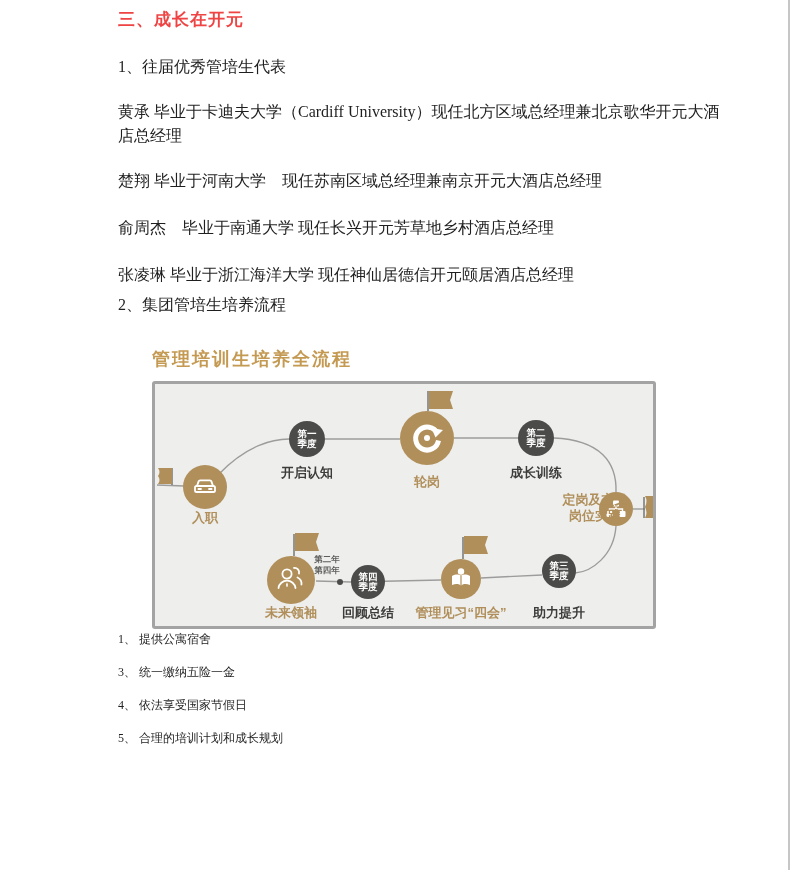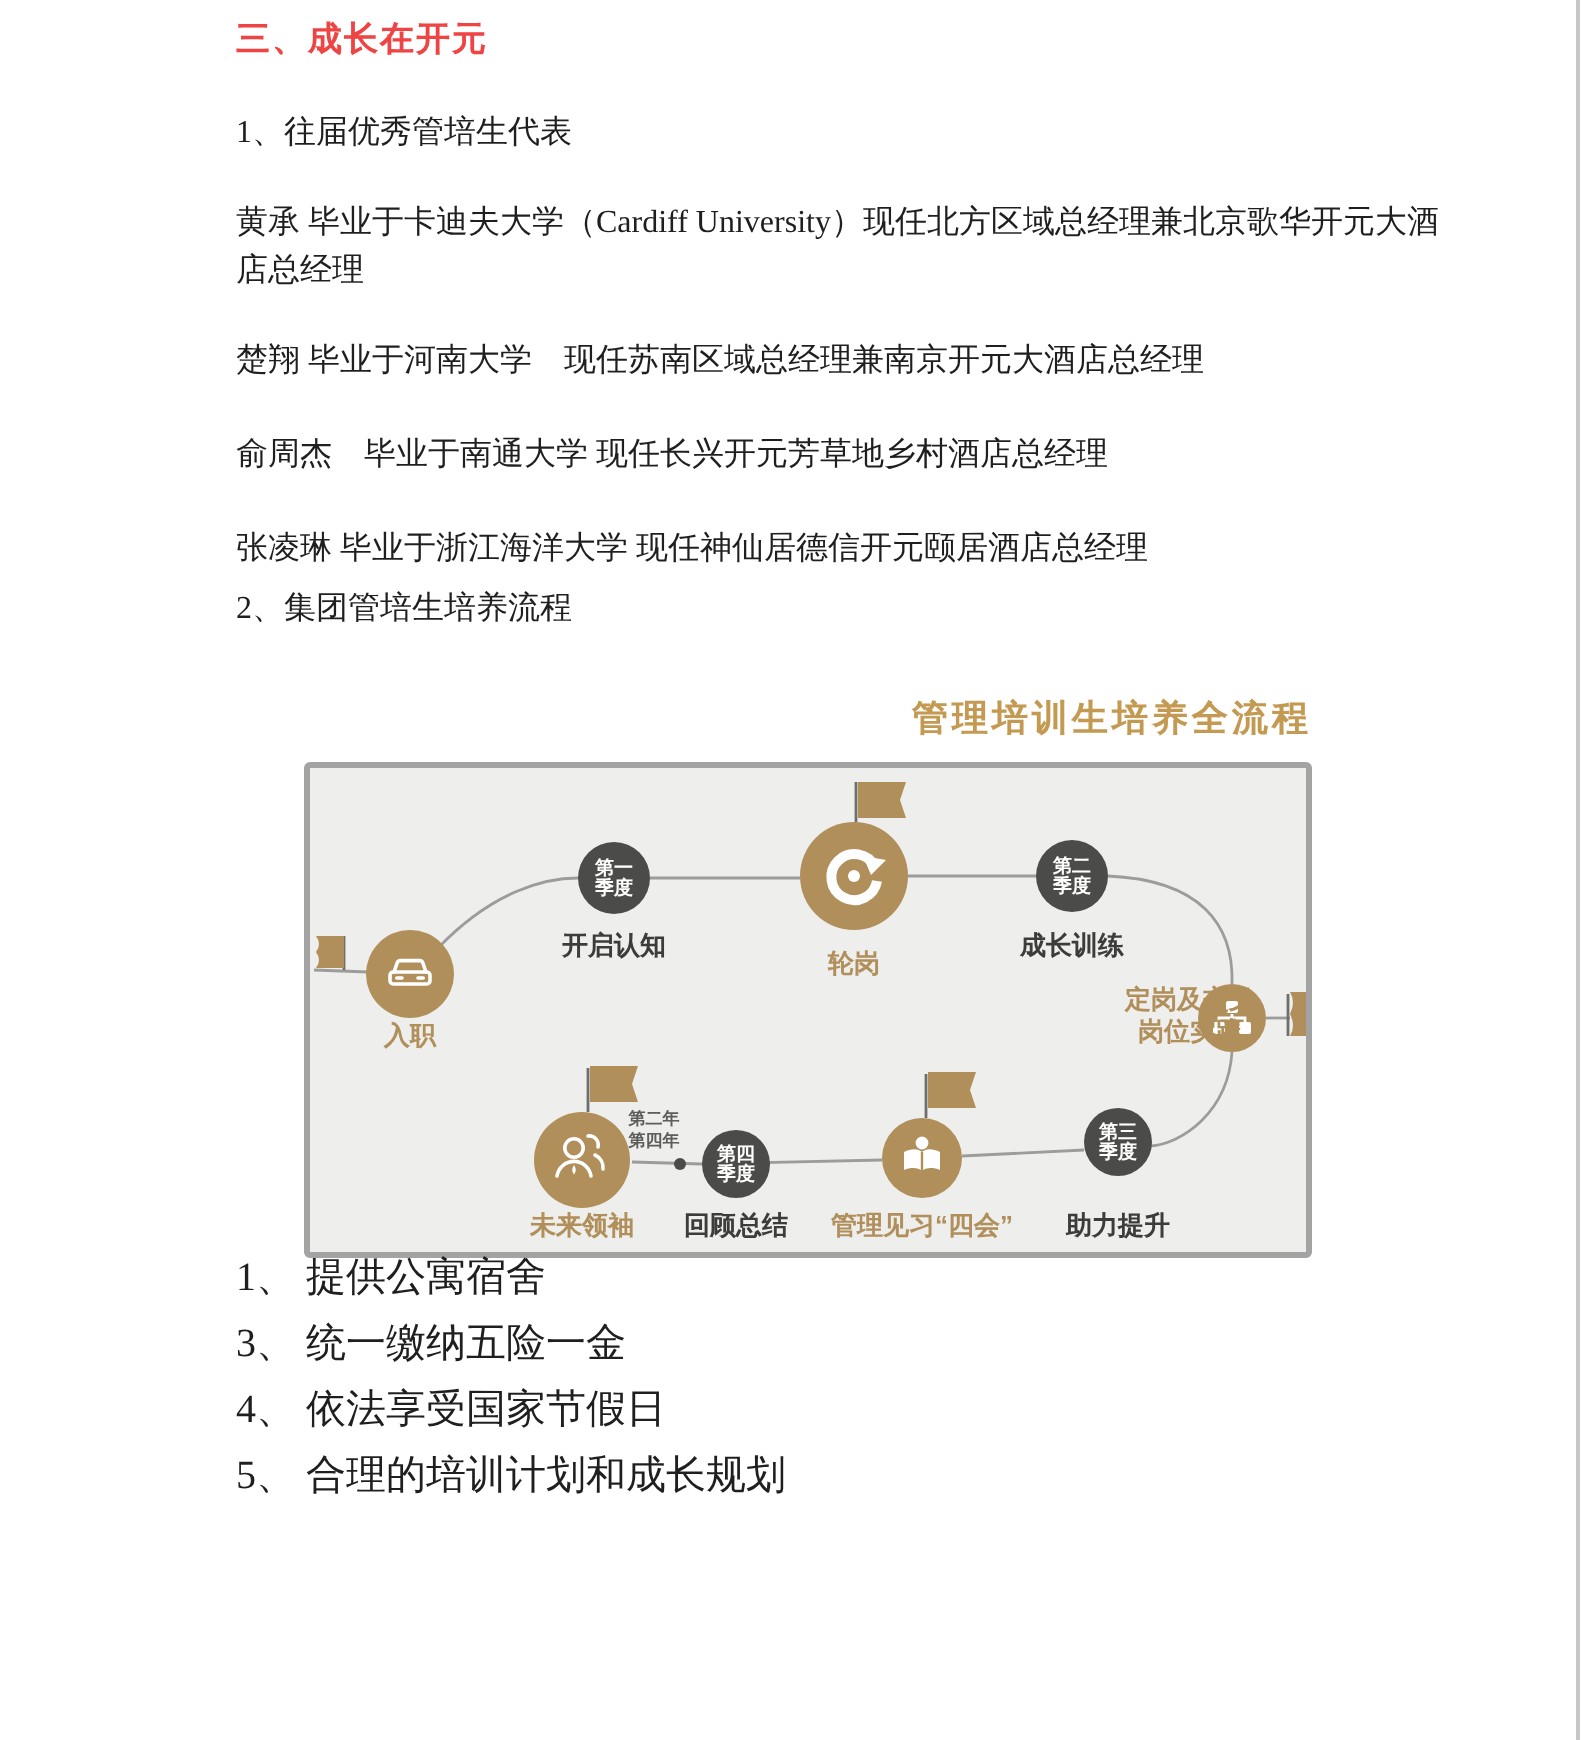--- a/index.html
+++ b/index.html
@@ -11,36 +11,36 @@
   }
   .page-edge{position:absolute;top:0;bottom:0;right:4px;width:2px;background:#c6c6c6;}
   h2.sec{font-family:"Liberation Sans","DejaVu Sans",sans-serif;font-weight:bold;
     font-size:17px;color:#ef4444;margin:0 0 24px 0;letter-spacing:1px;}
   p.body-line{font-size:16px;line-height:24px;margin:0 0 21px 0;white-space:pre-wrap;}
   p.sp-lg{margin-bottom:23px;}
   p.sp-sm{margin-bottom:6px;}
   .diagram-wrap{width:504px;margin-left:34px;}
   .diagram-title{
     font-family:"Liberation Sans","DejaVu Sans",sans-serif;font-weight:bold;
-    font-size:18px;color:#c49a52;text-align:right;letter-spacing:2px;
+    font-size:18px;color:#c49a52;text-align:left;letter-spacing:2px;
     margin:30px 0 10px 0;
   }
   .diagram-box{
     width:504px;height:248px;background:#eeeeec;border:3px solid #a3a3a3;
     border-radius:3px;box-sizing:border-box;overflow:hidden;
   }
   svg .qtext{fill:#ffffff;font-family:"Liberation Sans","DejaVu Sans",sans-serif;
     font-weight:bold;font-size:9.5px;text-anchor:middle;}
   svg .nlabel{font-family:"Liberation Sans","DejaVu Sans",sans-serif;font-weight:bold;
     font-size:13px;text-anchor:middle;fill:#3c3c3a;}
   svg .gold-label{fill:#b08f5b;}
   svg .ynote{fill:#5d5d5b;font-family:"Liberation Sans","DejaVu Sans",sans-serif;
     font-weight:bold;font-size:8.5px;text-anchor:middle;}
   .benefits h2.sec{margin:46px 0 26px 0;}
-  p.benefit{font-size:20px;line-height:21px;margin:0 0 12px 0;white-space:pre-wrap;}
+  p.benefit{font-size:12px;line-height:21px;margin:0 0 12px 0;white-space:pre-wrap;}
 </style>
 </head>
 <body>
 
 <div class="page-edge"></div>
 
 <h2 class="sec">三、成长在开元</h2>
 <p class="body-line">1、往届优秀管培生代表</p>
 <p class="body-line">黄承 毕业于卡迪夫大学（Cardiff University）现任北方区域总经理兼北京歌华开元大酒店总经理</p>
 <p class="body-line sp-lg">楚翔 毕业于河南大学　现任苏南区域总经理兼南京开元大酒店总经理</p>

